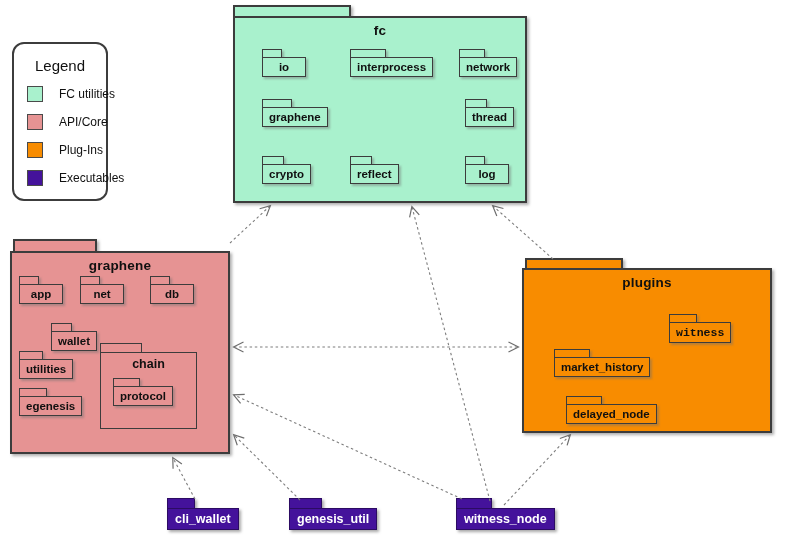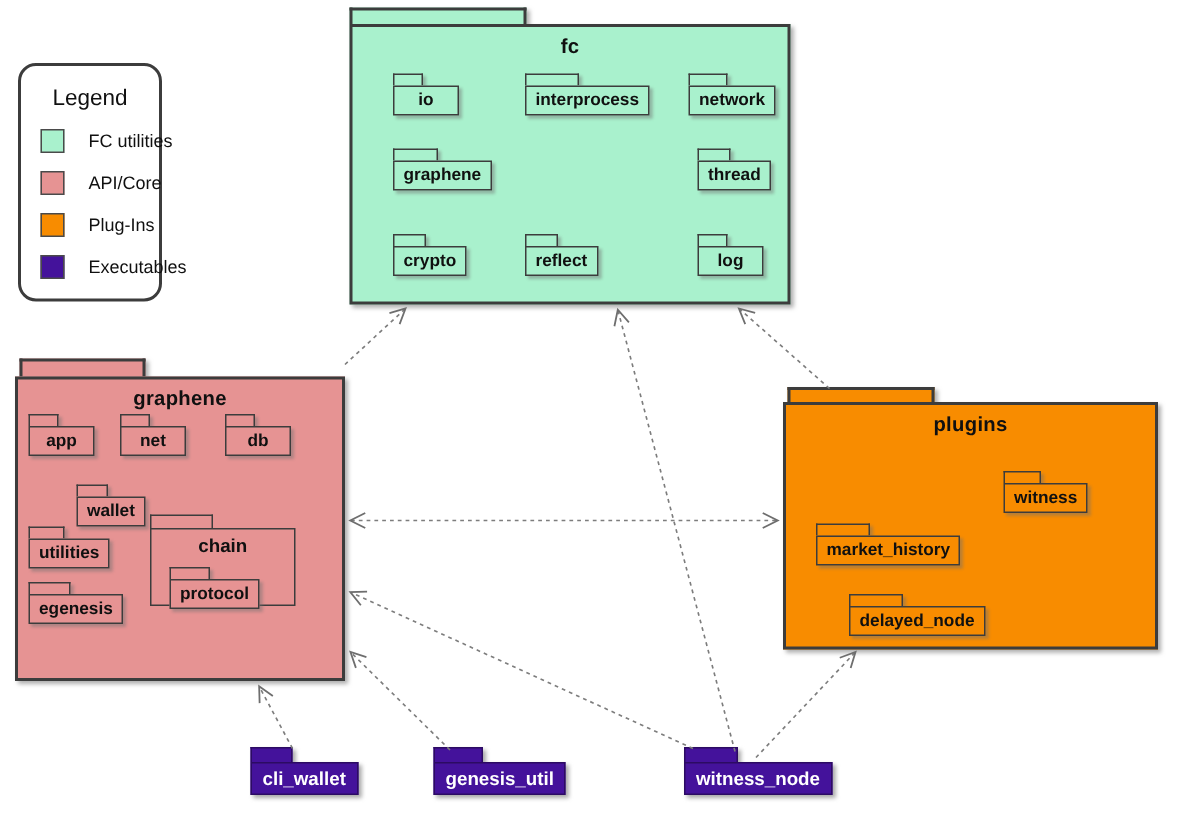--- a/index.html
+++ b/index.html
@@ -132,40 +132,40 @@
         <div class="stab"></div>
         <div class="sbox">utilities</div>
       </div>
       <div class="spkg" style="left:7px;top:135px;">
         <div class="stab"></div>
         <div class="sbox">egenesis</div>
       </div>
 
       <div class="npkg" style="left:88px;top:90px;">
         <div class="ntab" style="width:42px;height:9px;"></div>
-        <div class="nbody" style="width:97px;height:52px;">
+        <div class="nbody" style="width:97px;height:77px;">
           <div class="ntitle">chain</div>
           <div class="spkg" style="left:12px;top:25px;">
             <div class="stab"></div>
             <div class="sbox">protocol</div>
           </div>
         </div>
       </div>
     </div>
   </div>
 
   <div class="pkg fill-orange" style="left:522px;top:258px;width:228px;">
     <div class="ptab" style="width:98px;height:10px;margin-left:3px;"></div>
     <div class="pbody" style="width:250px;height:165px;">
       <div class="ptitle">plugins</div>
-      <div class="spkg" style="left:145px;top:44px;">
+      <div class="spkg" style="left:145px;top:44px;font-family:Liberation Mono, monospace;">
         <div class="stab"></div>
         <div class="sbox">witness</div>
       </div>
-      <div class="spkg" style="left:8px;top:79px;padding-left:12px;">
+      <div class="spkg" style="left:18px;top:79px;padding-left:12px;">
         <div class="stab"></div>
         <div class="sbox">market_history</div>
       </div>
       <div class="spkg" style="left:18px;top:126px;margin-left:24px;">
         <div class="stab"></div>
         <div class="sbox">delayed_node</div>
       </div>
     </div>
   </div>
 

